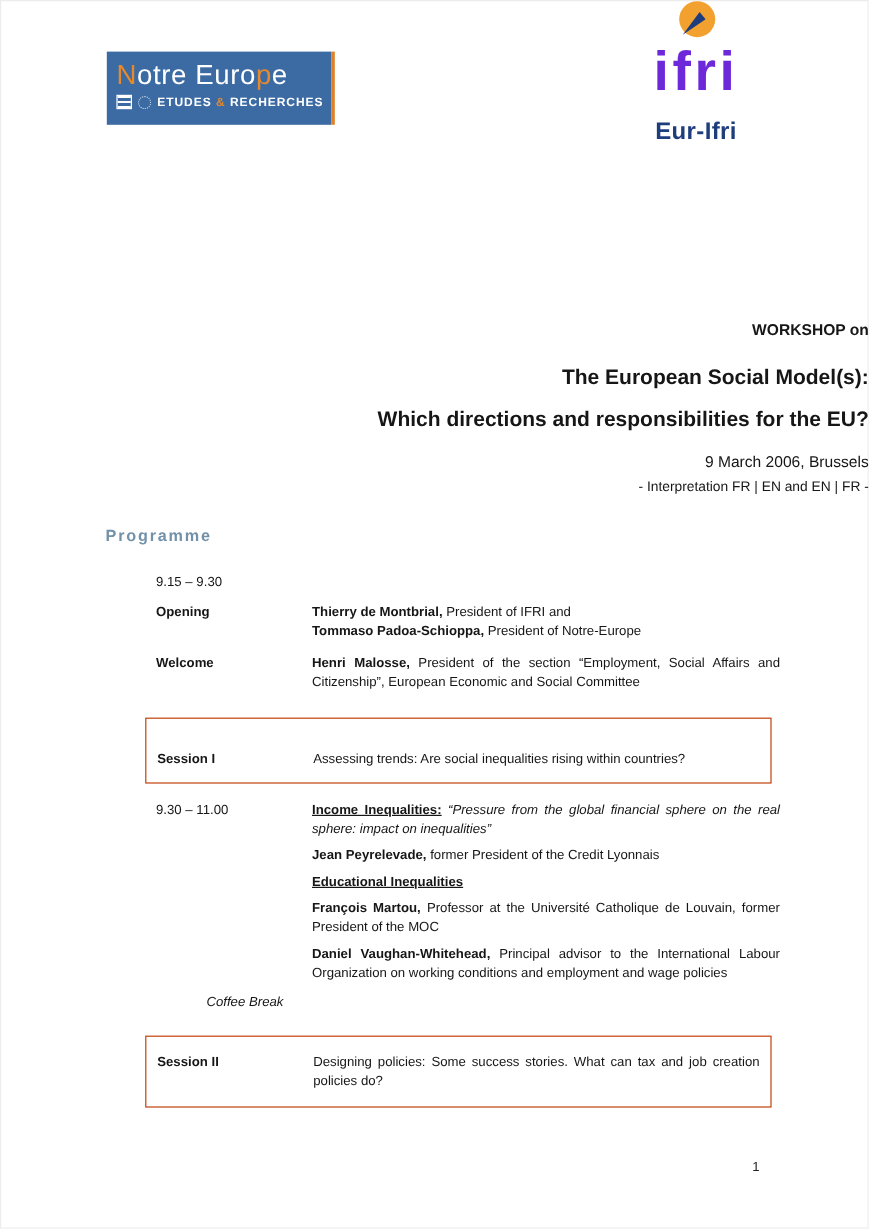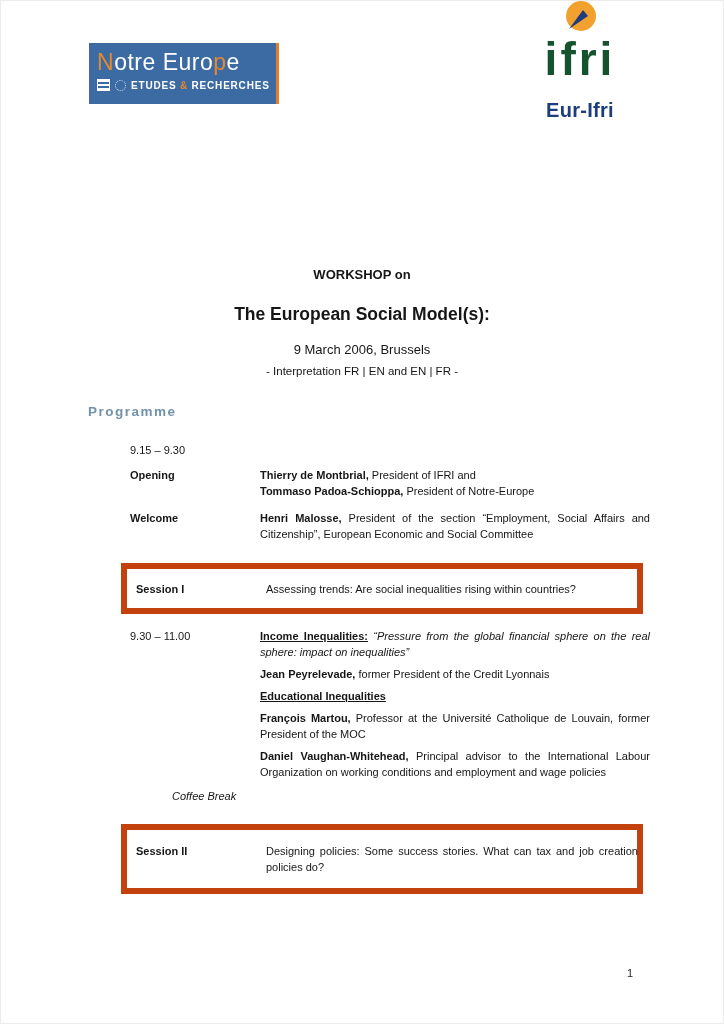--- a/index.html
+++ b/index.html
@@ -35,26 +35,26 @@
     border:1.5px dotted #cfe0f0; border-radius:50%;
   }
   .ne-tagline-text { font-size:10px; font-weight:bold; color:#ffffff; letter-spacing:0.8px; white-space:nowrap; }
   .ne-tagline-text .accent { color:#e5892d; }
   .ne-bar { width:14px; background:#e08127; }
 
   .ifri-logo { position:absolute; left:528px; top:0; width:104px; text-align:center; }
   .ifri-compass { display:block; margin:0 auto; }
   .ifri-word {
     font-size:46px; line-height:46px; font-weight:bold;
-    color:#14532d; letter-spacing:3px; margin-top:2px;
+    color:#6d28d9; letter-spacing:3px; margin-top:2px;
   }
   .ifri-caption { font-size:20px; font-weight:bold; color:#1e3d7d; margin-top:17px; letter-spacing:0.3px; }
 
   
-  .title-block { text-align:center; padding-top:37px; }
+  .title-block { text-align:right; padding-top:37px; }
   .kicker  { font-size:13px; font-weight:bold; }
   .title1  { font-size:17.5px; font-weight:bold; margin-top:22px; }
   .title2  { font-size:17.5px; font-weight:bold; margin-top:14px; }
   .date    { font-size:13px;   margin-top:17px; }
   .venue   { font-size:12.5px; margin-top:9px; }
   .interp  { font-size:11.5px; margin-top:8px; }
 
   
   .programme-heading {
     margin:27px 0 0 88px;
@@ -71,22 +71,22 @@
   b.name { font-weight:bold; }
   .topic-heading { font-weight:bold; text-decoration:underline; }
   .quote { font-style:italic; }
 
   .row-time { margin-top:0; }
   .row-welcome { margin-top:11px; }
   .row-opening { margin-top:9px; }
 
   .session-box {
     margin-top:21px; margin-left:-9px; width:522px;
-    border:6px solid #c2410c;
-    padding:12px 10px 11px 9px;
+    border:1px solid #c2410c;
+    padding:26px 10px 11px 9px;
     display:grid; grid-template-columns:130px 372px;
   }
   .session-box.second { margin-top:20px; padding-top:13px; padding-bottom:13px; }
 
   .row-session1-detail { margin-top:14px; }
   .coffee-break { margin:8px 0 0 42px; font-style:italic; }
 
   .page-number { position:absolute; right:91px; bottom:45px; font-size:11px; color:#222; }
 </style>
 </head>
@@ -115,20 +115,21 @@
       </svg>
       <div class="ifri-word">ifri</div>
       <div class="ifri-caption">Eur-Ifri</div>
     </div>
 
   </div>
 
   <div class="title-block">
     <div class="kicker">WORKSHOP on</div>
     <div class="title1">The European Social Model(s):</div>
+    <div class="title2">Which directions and responsibilities for the EU?</div>
     <div class="date">9 March 2006, Brussels</div>
     <div class="interp">- Interpretation FR | EN and EN | FR -</div>
   </div>
 
   <div class="programme-heading">Programme</div>
 
   <div class="schedule">
 
     <div class="row row-time">
       <div>9.15 – 9.30</div>

